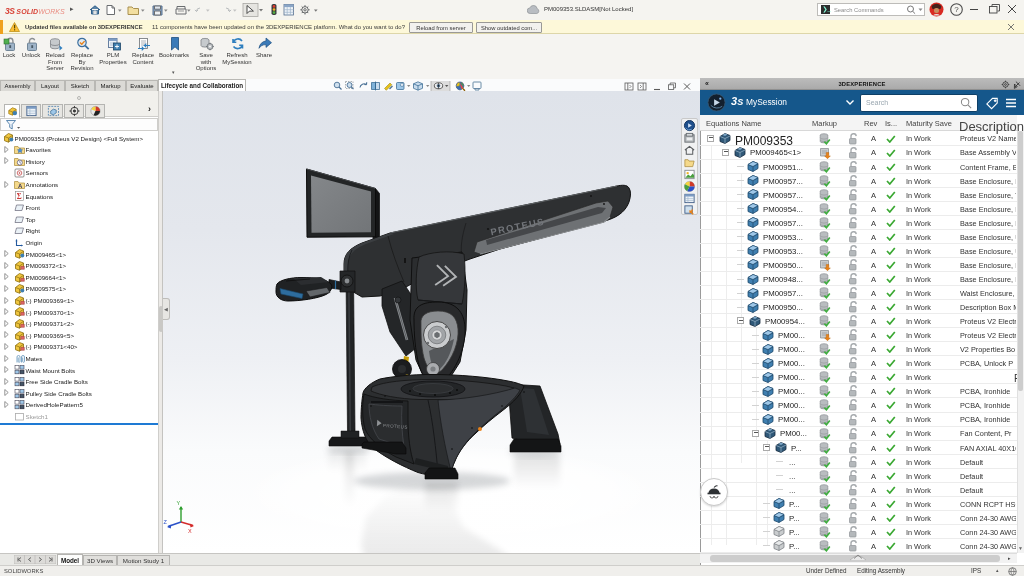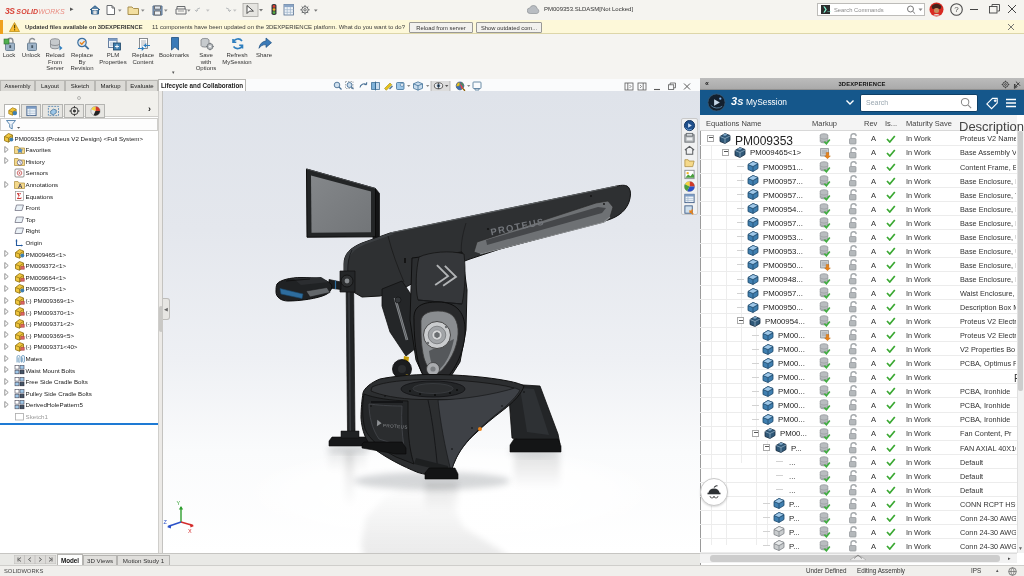--- a/index.html
+++ b/index.html
@@ -1136,21 +1136,21 @@
     </svg>
     <svg class="abs" style="left:848px;top:357.3px" width="10" height="12" viewBox="0 0 10 12">
       <path d="M3,5.5 v-2 a2.6,2.6 0 0 1 5.2,-0.4" fill="none" stroke="#a8acaf" stroke-width="1.4"></path>
       <rect x="1.5" y="5.5" width="6.5" height="5.5" rx="0.8" fill="#b4b8bb" stroke="#8e9296" stroke-width="0.7"></rect>
     </svg>
     <div class="tx" style="left:871px;top:359.2px;font-size:7.6px;color:#333">A</div>
     <svg class="abs" style="left:886px;top:359.3px" width="10" height="8" viewBox="0 0 10 8">
       <path d="M1,4 l2.8,3 l5,-6" fill="none" stroke="#3aa832" stroke-width="1.7"></path>
     </svg>
     <div class="tx" style="left:906px;top:359.2px;font-size:7.3px;color:#333">In Work</div>
-    <div class="tx" style="left:960px;top:359.2px;font-size:7.3px;color:#333;max-width:56px;overflow:hidden">PCBA, Optimus P</div>
+    <div class="tx" style="left:960px;top:359.2px;font-size:7.3px;color:#333;max-width:56px;overflow:hidden">PCBA, Unlock P</div>
     <div class="abs" style="left:700px;top:383.40000000000003px;width:317px;height:0.5px;background:#ececec"></div>
     <div class="abs" style="left:752px;top:376.85px;width:7px;height:0.7px;background:#d2d2d2"></div>
     <svg class="abs" style="left:761px;top:370.85px" width="13" height="13" viewBox="0 0 13 13">
       <path d="M2,4.5 L7,1.5 l5,2 v5 L7,11.5 L2,9.5 z" fill="#3f7fb0" stroke="#1d4668" stroke-width="0.8"></path>
       <path d="M2,4.5 L7,6.5 l5,-2.5 M7,6.5 V11.5" stroke="#1d4668" stroke-width="0.7" fill="none"></path>
       <path d="M2,4.5 L7,1.5 l5,2 L7,6.5 z" fill="#9ec7e8" stroke="#1d4668" stroke-width="0.6"></path>
     </svg>
     <div class="tx" style="left:778px;top:373.25px;font-size:7.8px;color:#222">PM00...</div>
     <svg class="abs" style="left:819px;top:371.35px" width="12" height="12" viewBox="0 0 12 12">
       <ellipse cx="5" cy="2.2" rx="3.8" ry="1.5" fill="#b9bdc0" stroke="#8e9296" stroke-width="0.7"></ellipse>

